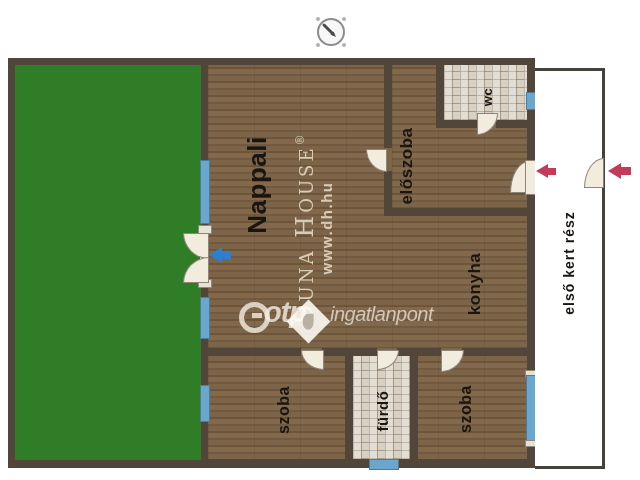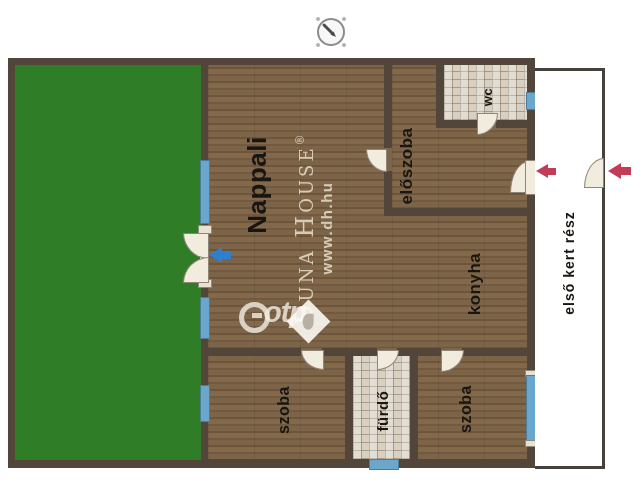--- a/index.html
+++ b/index.html
@@ -116,20 +116,21 @@
     <div class="dh-name"><span>Duna House</span><sup style="font-size:11px;">®</sup></div>
     <div class="dh-url">www.dh.hu</div>
   </div>
 
   <div class="abs otp-ring" style="left:239px;top:302px;width:21px;height:21px;"></div>
   <div class="abs" style="left:252px;top:313px;width:10px;height:5px;background:var(--watermark,rgba(243,238,227,.8));"></div>
   <div class="abs wm" style="left:264px;top:296px;font-size:29px;font-weight:bold;font-style:italic;letter-spacing:-1px;">otp</div>
   <div class="abs diamond" style="left:293px;top:306px;width:31px;height:31px;">
       <div class="flame"></div>
     </div>
+  <div class="abs wm" style="left:330px;top:303px;font-size:20px;font-style:italic;font-weight:300;letter-spacing:-0.5px;opacity:.9;">ingatlanpont</div>
 
   <div class="rlabel" style="left:257px;top:185px;font-size:26px;">Nappali</div>
   <div class="rlabel" style="left:407px;top:166px;font-size:17px;">előszoba</div>
   <div class="rlabel" style="left:487px;top:97px;font-size:13px;">wc</div>
   <div class="rlabel" style="left:475px;top:284px;font-size:17px;">konyha</div>
   <div class="rlabel" style="left:284px;top:410px;font-size:16px;">szoba</div>
   <div class="rlabel" style="left:382px;top:411px;font-size:15px;">fürdő</div>
   <div class="rlabel" style="left:466px;top:409px;font-size:16px;">szoba</div>
   <div class="rlabel" style="left:569px;top:263px;font-size:14px;letter-spacing:1px;">első kert rész</div>
 

